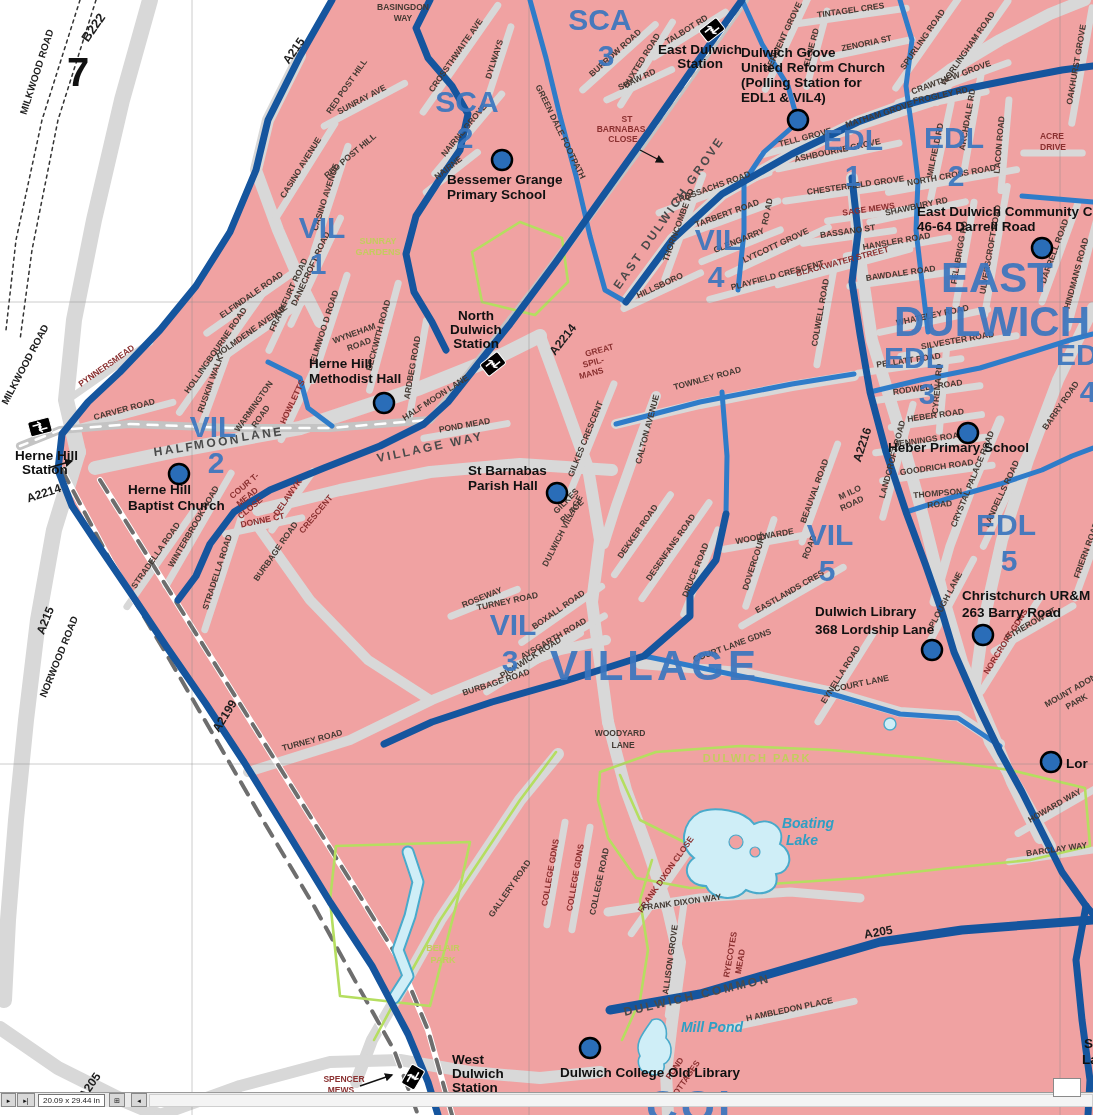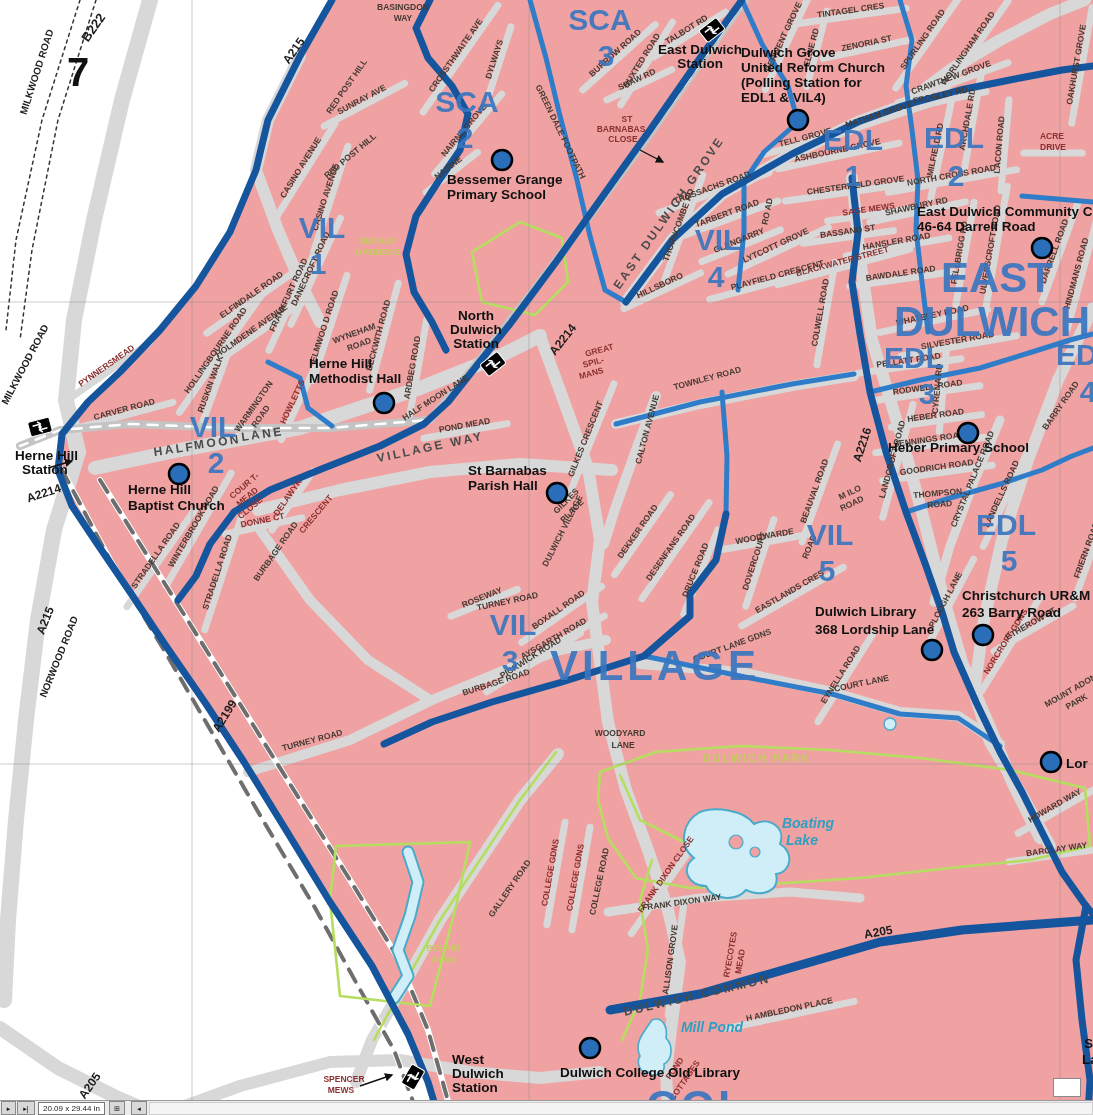--- a/index.html
+++ b/index.html
@@ -9,21 +9,21 @@
   text{font-family:"Liberation Sans",sans-serif;}
   .street{font-size:8.5px;font-weight:700;}
   .roadname{font-size:12px;font-weight:700;letter-spacing:2.5px;fill:#4a4a4a;}
   .roadnum{font-weight:700;fill:#1d1d1d;}
   .ward{font-weight:700;opacity:.92;}
   .poll{font-size:13.5px;font-weight:700;fill:#111;}
   .stn{font-size:13.5px;font-weight:700;fill:#111;}
   .parklbl{font-weight:700;}
   .waterlbl{font-style:italic;font-weight:700;}
   
-  #uibar{position:absolute;left:0;bottom:0;width:1093px;height:14px;background:#ececec;
+  #uibar{position:absolute;left:0;bottom:8px;width:1093px;height:14px;background:#ececec;
          border-top:1px solid #9a9a9a;display:flex;align-items:center;font-size:8px;color:#222;}
   .uibtn{height:12px;border:1px solid #888;background:#d8d8d8;display:flex;align-items:center;
          justify-content:center;margin-left:1px;font-size:7px;line-height:1;color:#111;}
   #sizebox{height:11px;border:1px solid #777;background:#fff;padding:0 4px;margin-left:3px;
            display:flex;align-items:center;font-size:8px;white-space:nowrap;}
   #hscroll-track{flex:1;height:11px;background:#f4f4f4;border:1px solid #cfcfcf;margin-left:2px;}
   #corner-box{position:absolute;right:12px;bottom:18px;width:26px;height:17px;background:#fff;
               border:1px solid #8a8a8a;}
 </style>
 </head>

